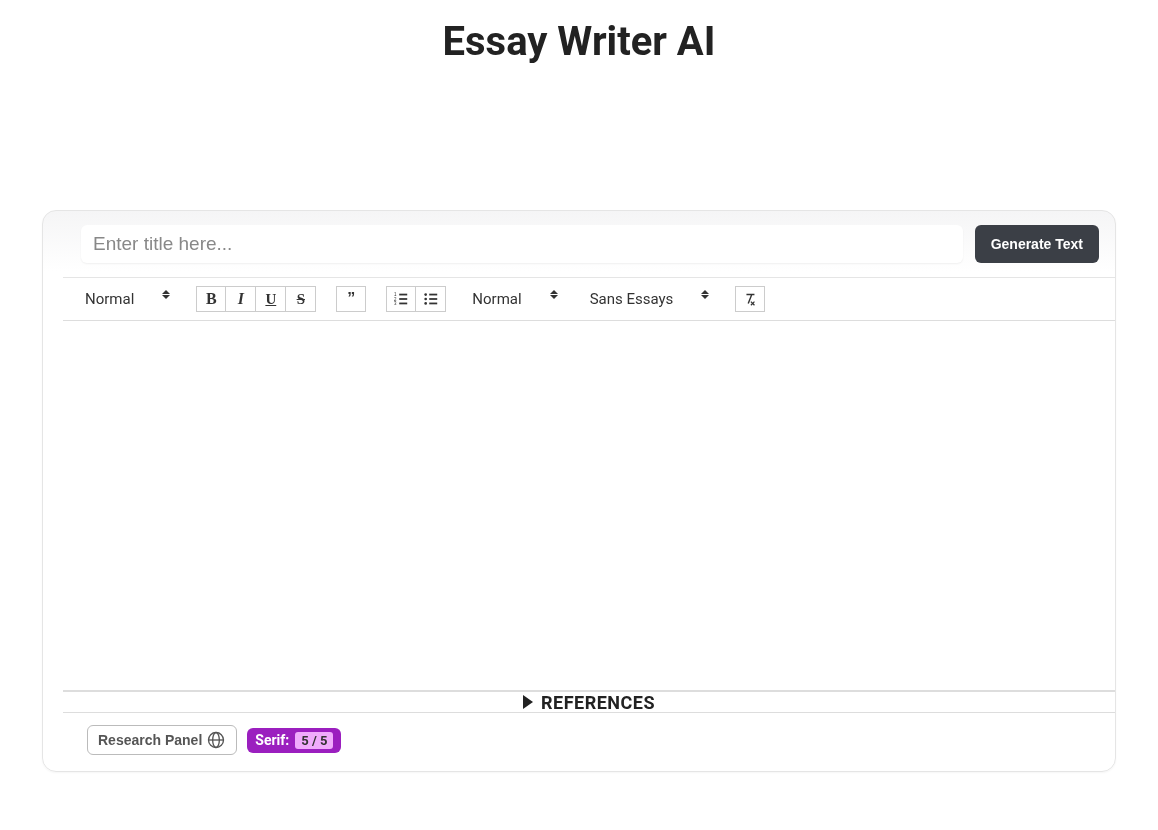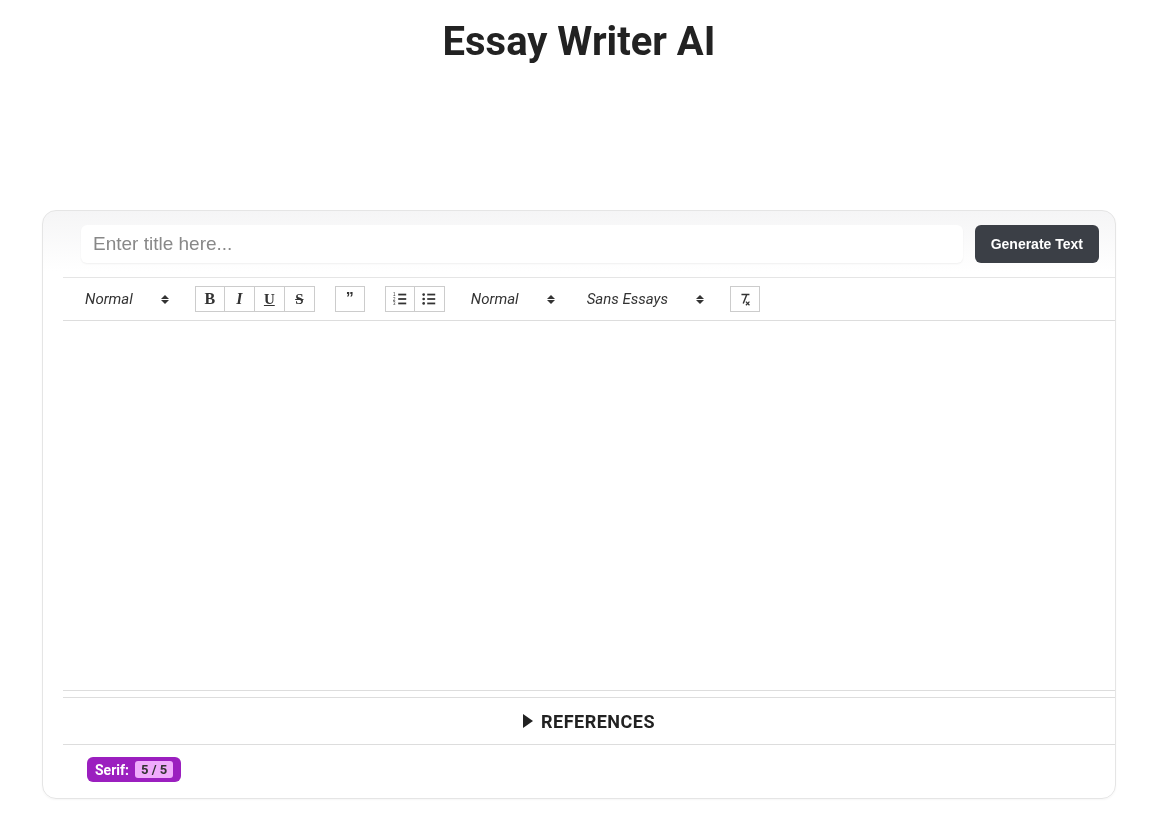--- a/index.html
+++ b/index.html
@@ -67,27 +67,25 @@
   border-bottom: 1px solid #ddd;
   background: #fff;
 }
 .toolbar-group {
   display: flex;
   align-items: center;
   gap: 0;
 }
 .picker {
   display: flex;
-  align-items: center;
   gap: 28px;
   cursor: pointer;
   font-size: 15px;
   color: #333;
   padding: 4px 6px;
-  font-style: italic;
 }
 .picker .chev {
   display: flex;
   flex-direction: column;
   gap: 1px;
 }
 .chev-up, .chev-down {
   width: 0; height: 0;
   border-left: 4px solid transparent;
   border-right: 4px solid transparent;
@@ -110,22 +108,21 @@
 .bold-b { font-weight: 800; font-family: Georgia, serif; font-size: 16px; }
 .italic-i { font-style: italic; font-family: Georgia, serif; font-size: 16px; font-weight: 600; }
 .under-u { text-decoration: underline; font-family: Georgia, serif; font-size: 15px; font-weight: 600; }
 .strike-s { text-decoration: line-through; font-family: Georgia, serif; font-size: 15px; font-weight: 600; }
 .editor-area {
   height: 370px;
   background: #fff;
   border-bottom: 1px solid #ddd;
 }
 .references-bar {
-  margin-top: 6px;
-  height: 48px;
+  height: 22px;
   border-top: 1px solid #ddd;
   border-bottom: 1px solid #ddd;
   background: #fff;
   display: flex;
   align-items: center;
   justify-content: center;
   gap: 8px;
   font-weight: 700;
   font-size: 18px;
   color: #222;
@@ -274,19 +271,27 @@
   </div>
 
   <div class="editor-area"></div>
 
   <div class="references-bar">
     <span class="tri-right"></span>
     <span>REFERENCES</span>
   </div>
 
   <div class="bottom-bar">
+    <button class="research-btn">
+      <span>Research Panel</span>
+      <svg class="globe" viewBox="0 0 24 24">
+        <circle cx="12" cy="12" r="9" stroke="#555" stroke-width="1.6" fill="none"></circle>
+        <ellipse cx="12" cy="12" rx="4" ry="9" stroke="#555" stroke-width="1.6" fill="none"></ellipse>
+        <line x1="3" y1="12" x2="21" y2="12" stroke="#555" stroke-width="1.6"></line>
+      </svg>
+    </button>
     <div class="essays-badge">
       <span>Serif:</span>
       <span class="essays-count">5 / 5</span>
     </div>
   </div>
 
 </div>
 
 </body></html>

